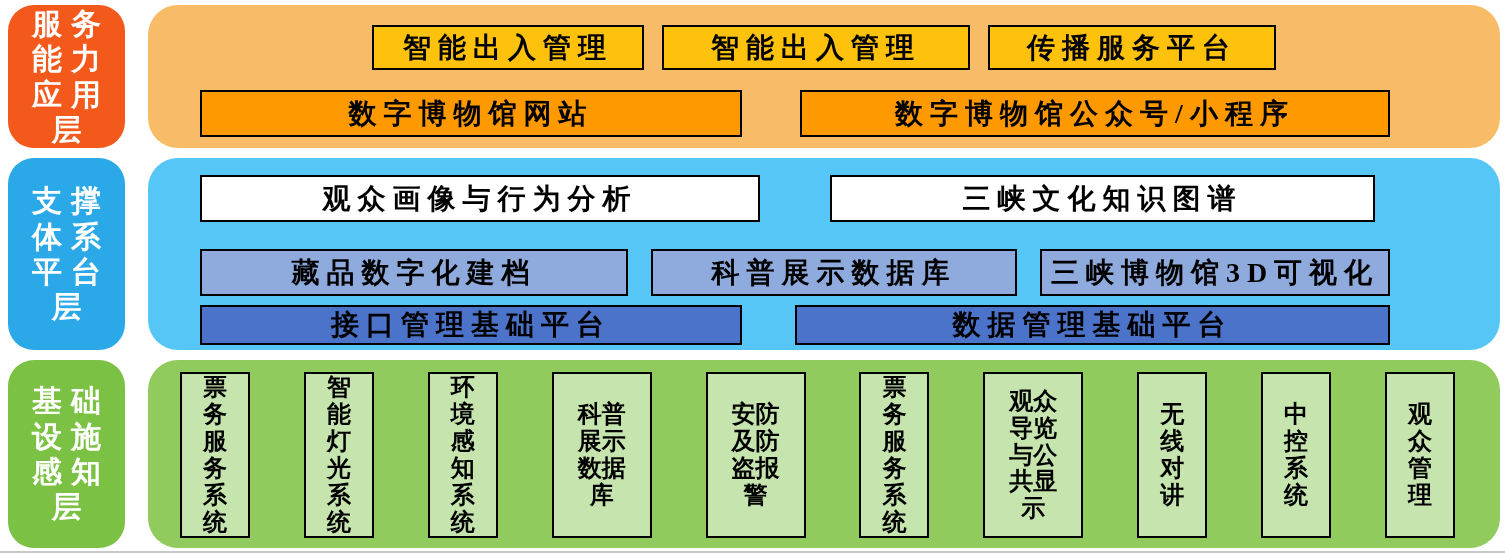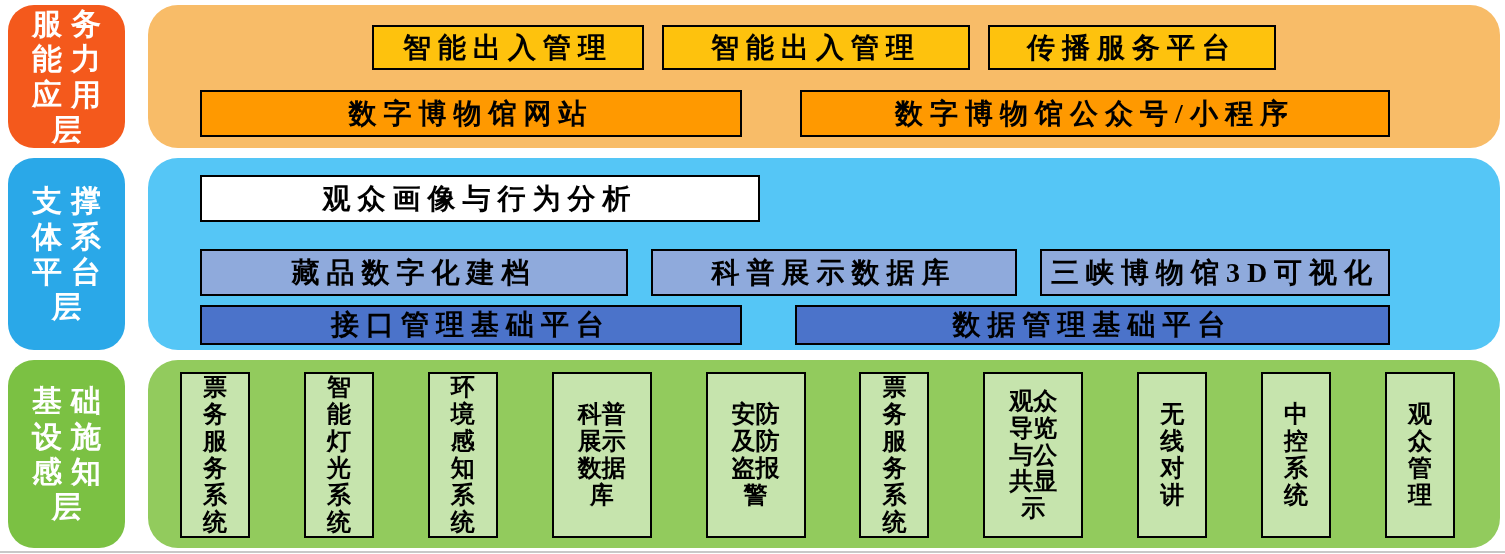--- a/index.html
+++ b/index.html
@@ -136,20 +136,21 @@
   </div>
 
   <div class="layer l2">
     <div class="layer-label lab2">支撑
 体系
 平台
 层</div>
     <div class="layer-container c2">
       <div class="row l2r1">
         <div class="hbox lblue b1">观众画像与行为分析</div>
+        <div class="hbox lblue b2">三峡文化知识图谱</div>
       </div>
       <div class="row l2r2">
         <div class="hbox mblue b1">藏品数字化建档</div>
         <div class="hbox mblue b2">科普展示数据库</div>
         <div class="hbox mblue b3">三峡博物馆3D可视化</div>
       </div>
       <div class="row l2r3">
         <div class="hbox dblue b1">接口管理基础平台</div>
         <div class="hbox dblue b2">数据管理基础平台</div>
       </div>

